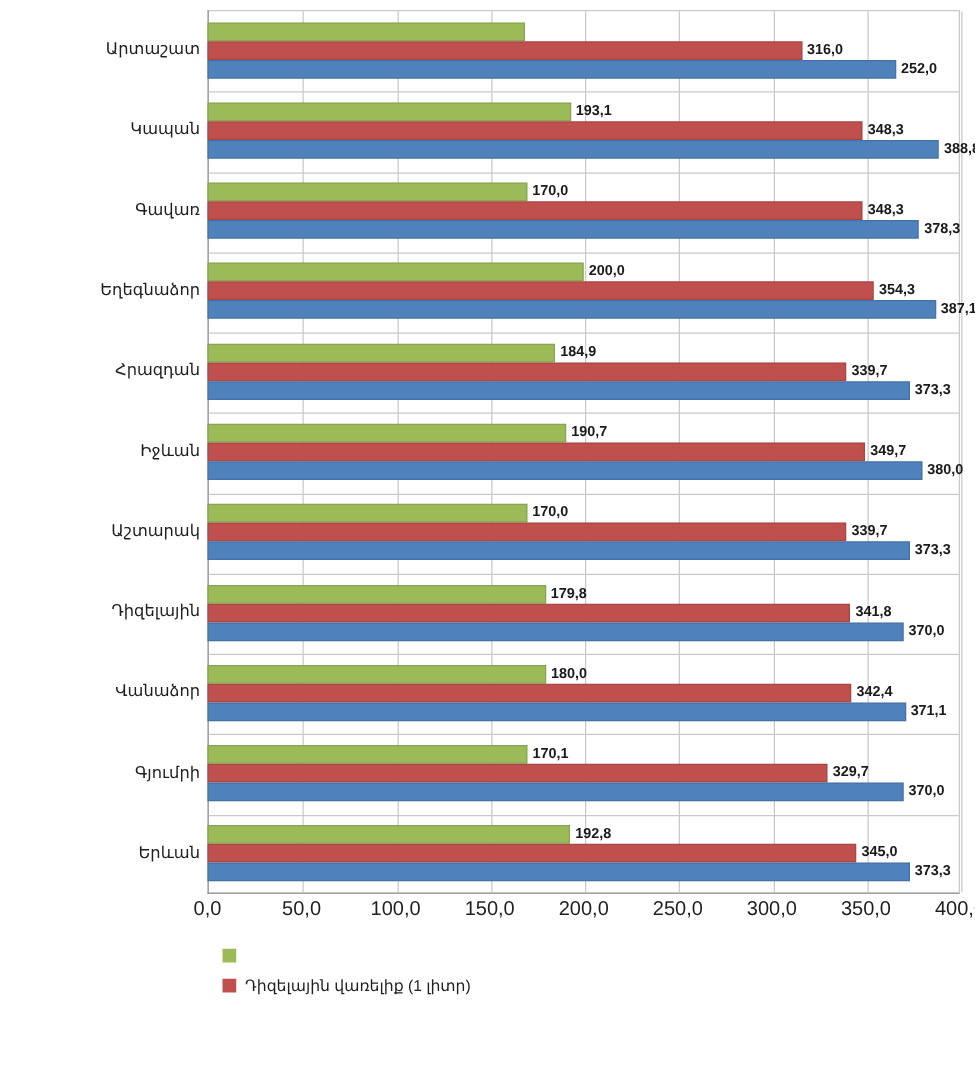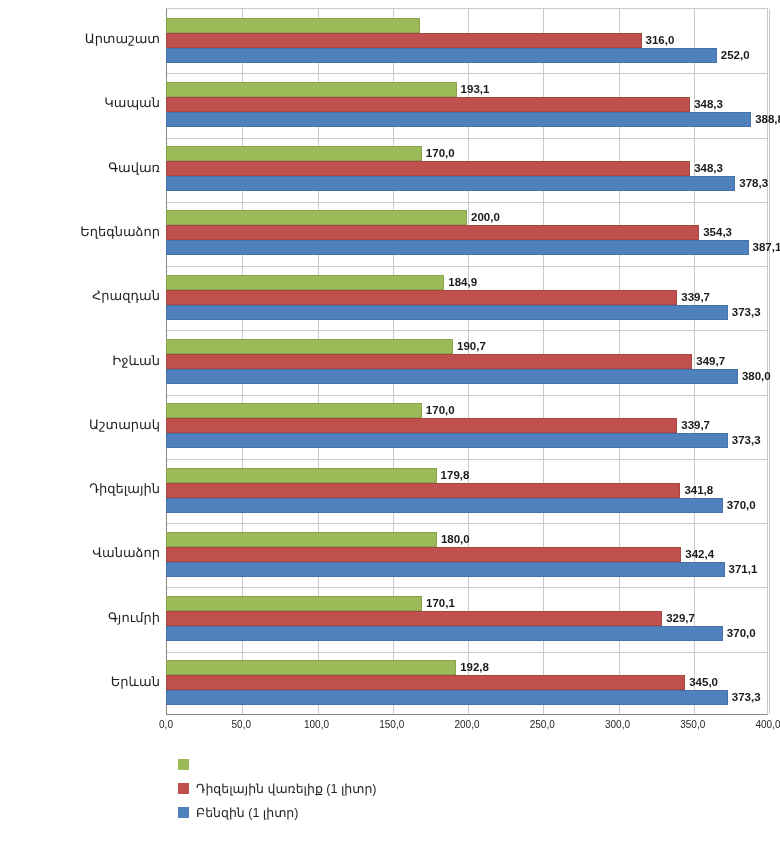--- a/index.html
+++ b/index.html
@@ -72,21 +72,21 @@
     width: 160px;
     text-align: right;
     font-size: 13px;
     color: #1f1f1f;
     white-space: nowrap;
     line-height: 14px;
   }
   .x-tick {
     position: absolute;
     top: 719px;
-    font-size: 10px;
+    font-size: 16px;
     color: #1f1f1f;
     transform: translateX(-50%);
     white-space: nowrap;
   }
   .legend {
     position: absolute;
     left: 178px;
     top: 752px;
     width: 560px;
   }
@@ -225,19 +225,15 @@
     </div>
 
   <div class="legend">
     <div class="legend-row">
       <span class="legend-swatch s0"></span>
     </div>
     <div class="legend-row">
       <span class="legend-swatch s1"></span>
       <span class="legend-text">Դիզելային  վառելիք (1 լիտր)</span>
     </div>
-    <div class="legend-row">
-      <span class="legend-swatch s2"></span>
-      <span class="legend-text">Բենզին (1 լիտր)</span>
-    </div>
   </div>
 
 </div>
 
 </body></html>

